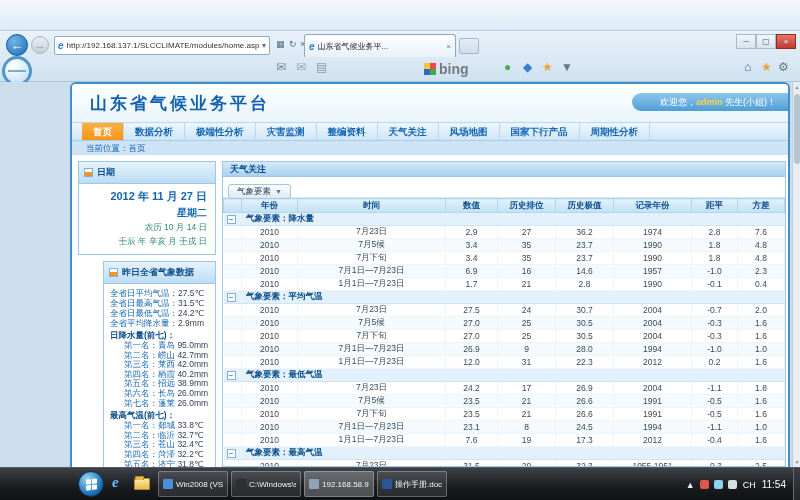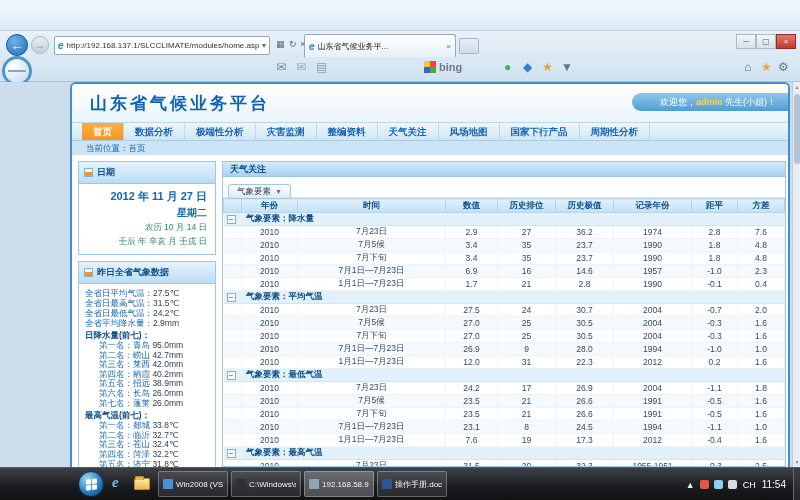--- a/index.html
+++ b/index.html
@@ -36,21 +36,21 @@
   .win-controls { position:absolute; right:4px; top:3px; display:flex; }
   .wc { width:20px; height:15px; font-size:8px; line-height:14px; text-align:center; color:#4a5c6b;
     background:linear-gradient(#f2f6fa,#d7e2ec); border:1px solid #a9bbc9; }
   .wc.close { background:linear-gradient(#e4766a,#c23b2e); color:#fff; border-color:#922b20; }
 
   .toolbar-row { position:absolute; left:0; top:56px; width:800px; height:25px; }
   .tb-ico { position:absolute; top:4px; font-size:12px; }
   .bing-box { position:absolute; left:424px; top:5px; display:flex; align-items:center; }
   .bing-sq { width:12px; height:12px; margin-right:3px;
     background:conic-gradient(#e44 0 25%,#4a4 0 50%,#36c 0 75%,#ec3 0); }
-  .bing-txt { font-size:11px; font-weight:bold; color:#737b81; }
+  .bing-txt { font-size:14px; font-weight:bold; color:#737b81; }
 
   .float-widget { position:absolute; left:2px; top:56px; width:30px; height:30px; border-radius:50%;
     background:radial-gradient(circle at 35% 30%,#ffffff,#bcd9ef); border:3px solid #4f95cc; }
   .float-widget::after { content:""; position:absolute; left:3px; right:3px; top:11px; height:2px; background:#7aa9cc; }
 
   
   .viewport { position:absolute; left:0; top:82px; width:792px; height:385px; background:#ccdeee; }
   .vscroll { position:absolute; right:0; top:82px; width:8px; height:385px; background:#e8edf2; border-left:1px solid #c2cdd7; }
   .vthumb { position:absolute; left:1px; top:12px; width:6px; height:70px; background:#b5c4d2; border-radius:3px; }
   .varrow { position:absolute; left:0; width:8px; font-size:5px; color:#7b8b99; text-align:center; }
@@ -226,21 +226,21 @@
               <span class="panel-hd-txt">日期</span>
             </div>
             <div class="date-body">
               <div class="date-line1">2012 年 11 月 27 日</div>
               <div class="date-line2">星期二</div>
               <div class="date-line3">农历 10 月 14 日</div>
               <div class="date-line4">壬辰 年 辛亥 月 壬戌 日</div>
             </div>
           </div>
 
-          <div class="panel" style="height:218px;">
+          <div class="panel" style="height:218px;margin-left:25px;">
             <div class="panel-hd">
               <span class="panel-ico"></span>
               <span class="panel-hd-txt">昨日全省气象数据</span>
             </div>
             <div class="wx-body">
               <div>
                   <div class="stat-line"><span>全省日平均气温：</span><span class="stat-val">27.5℃</span></div>
                   <div class="stat-line"><span>全省日最高气温：</span><span class="stat-val">31.5℃</span></div>
                   <div class="stat-line"><span>全省日最低气温：</span><span class="stat-val">24.2℃</span></div>
                   <div class="stat-line"><span>全省平均降水量：</span><span class="stat-val">2.9mm</span></div>

